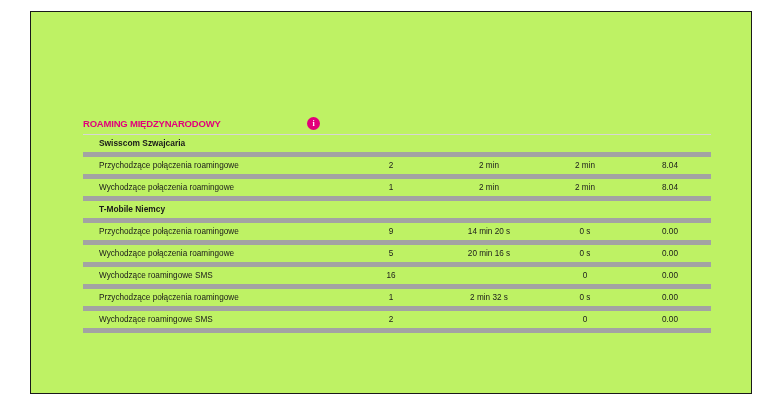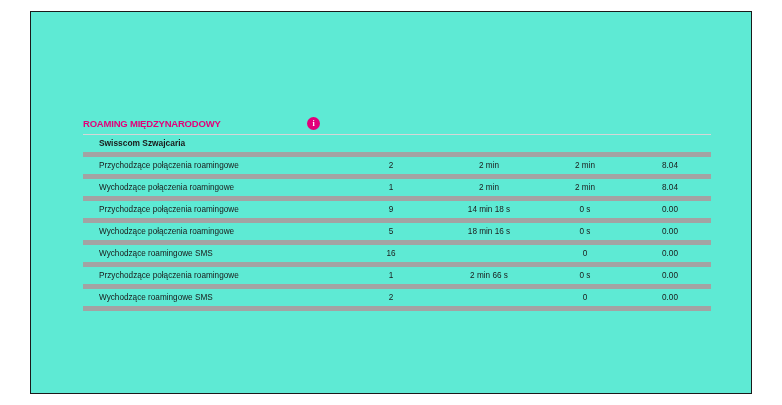--- a/index.html
+++ b/index.html
@@ -19,21 +19,21 @@
     width: 782px;
     height: 405px;
     background: #ffffff;
   }
   .sheet {
     position: absolute;
     left: 30px;
     top: 11px;
     width: 722px;
     height: 383px;
-    background: #5eead4;
+    background: #bef264;
     border: 1px solid #1a1a1a;
     box-sizing: border-box;
   }
   .content {
     position: absolute;
     left: 52px;
     top: 105px;
     width: 628px;
   }
   
@@ -140,46 +140,53 @@
             <td class="c4">8.04</td>
           </tr>
           <tr class="item-row">
             <td class="label">Wychodzące połączenia roamingowe</td>
             <td class="c1">1</td>
             <td class="c2">2 min</td>
             <td class="c3">2 min</td>
             <td class="c4">8.04</td>
           </tr>
 
+          <tr class="group-row">
+            <td>T-Mobile Niemcy</td>
+            <td class="c1"></td>
+            <td class="c2"></td>
+            <td class="c3"></td>
+            <td class="c4"></td>
+          </tr>
           <tr class="item-row">
             <td class="label">Przychodzące połączenia roamingowe</td>
             <td class="c1">9</td>
-            <td class="c2">14 min 18 s</td>
+            <td class="c2">14 min 20 s</td>
             <td class="c3">0 s</td>
             <td class="c4">0.00</td>
           </tr>
           <tr class="item-row">
             <td class="label">Wychodzące połączenia roamingowe</td>
             <td class="c1">5</td>
-            <td class="c2">18 min 16 s</td>
+            <td class="c2">20 min 16 s</td>
             <td class="c3">0 s</td>
             <td class="c4">0.00</td>
           </tr>
           <tr class="item-row">
             <td class="label">Wychodzące roamingowe SMS</td>
             <td class="c1">16</td>
             <td class="c2"></td>
             <td class="c3">0</td>
             <td class="c4">0.00</td>
           </tr>
 
           <tr class="item-row">
             <td class="label">Przychodzące połączenia roamingowe</td>
             <td class="c1">1</td>
-            <td class="c2">2 min 66 s</td>
+            <td class="c2">2 min 32 s</td>
             <td class="c3">0 s</td>
             <td class="c4">0.00</td>
           </tr>
           <tr class="item-row">
             <td class="label">Wychodzące roamingowe SMS</td>
             <td class="c1">2</td>
             <td class="c2"></td>
             <td class="c3">0</td>
             <td class="c4">0.00</td>
           </tr>

